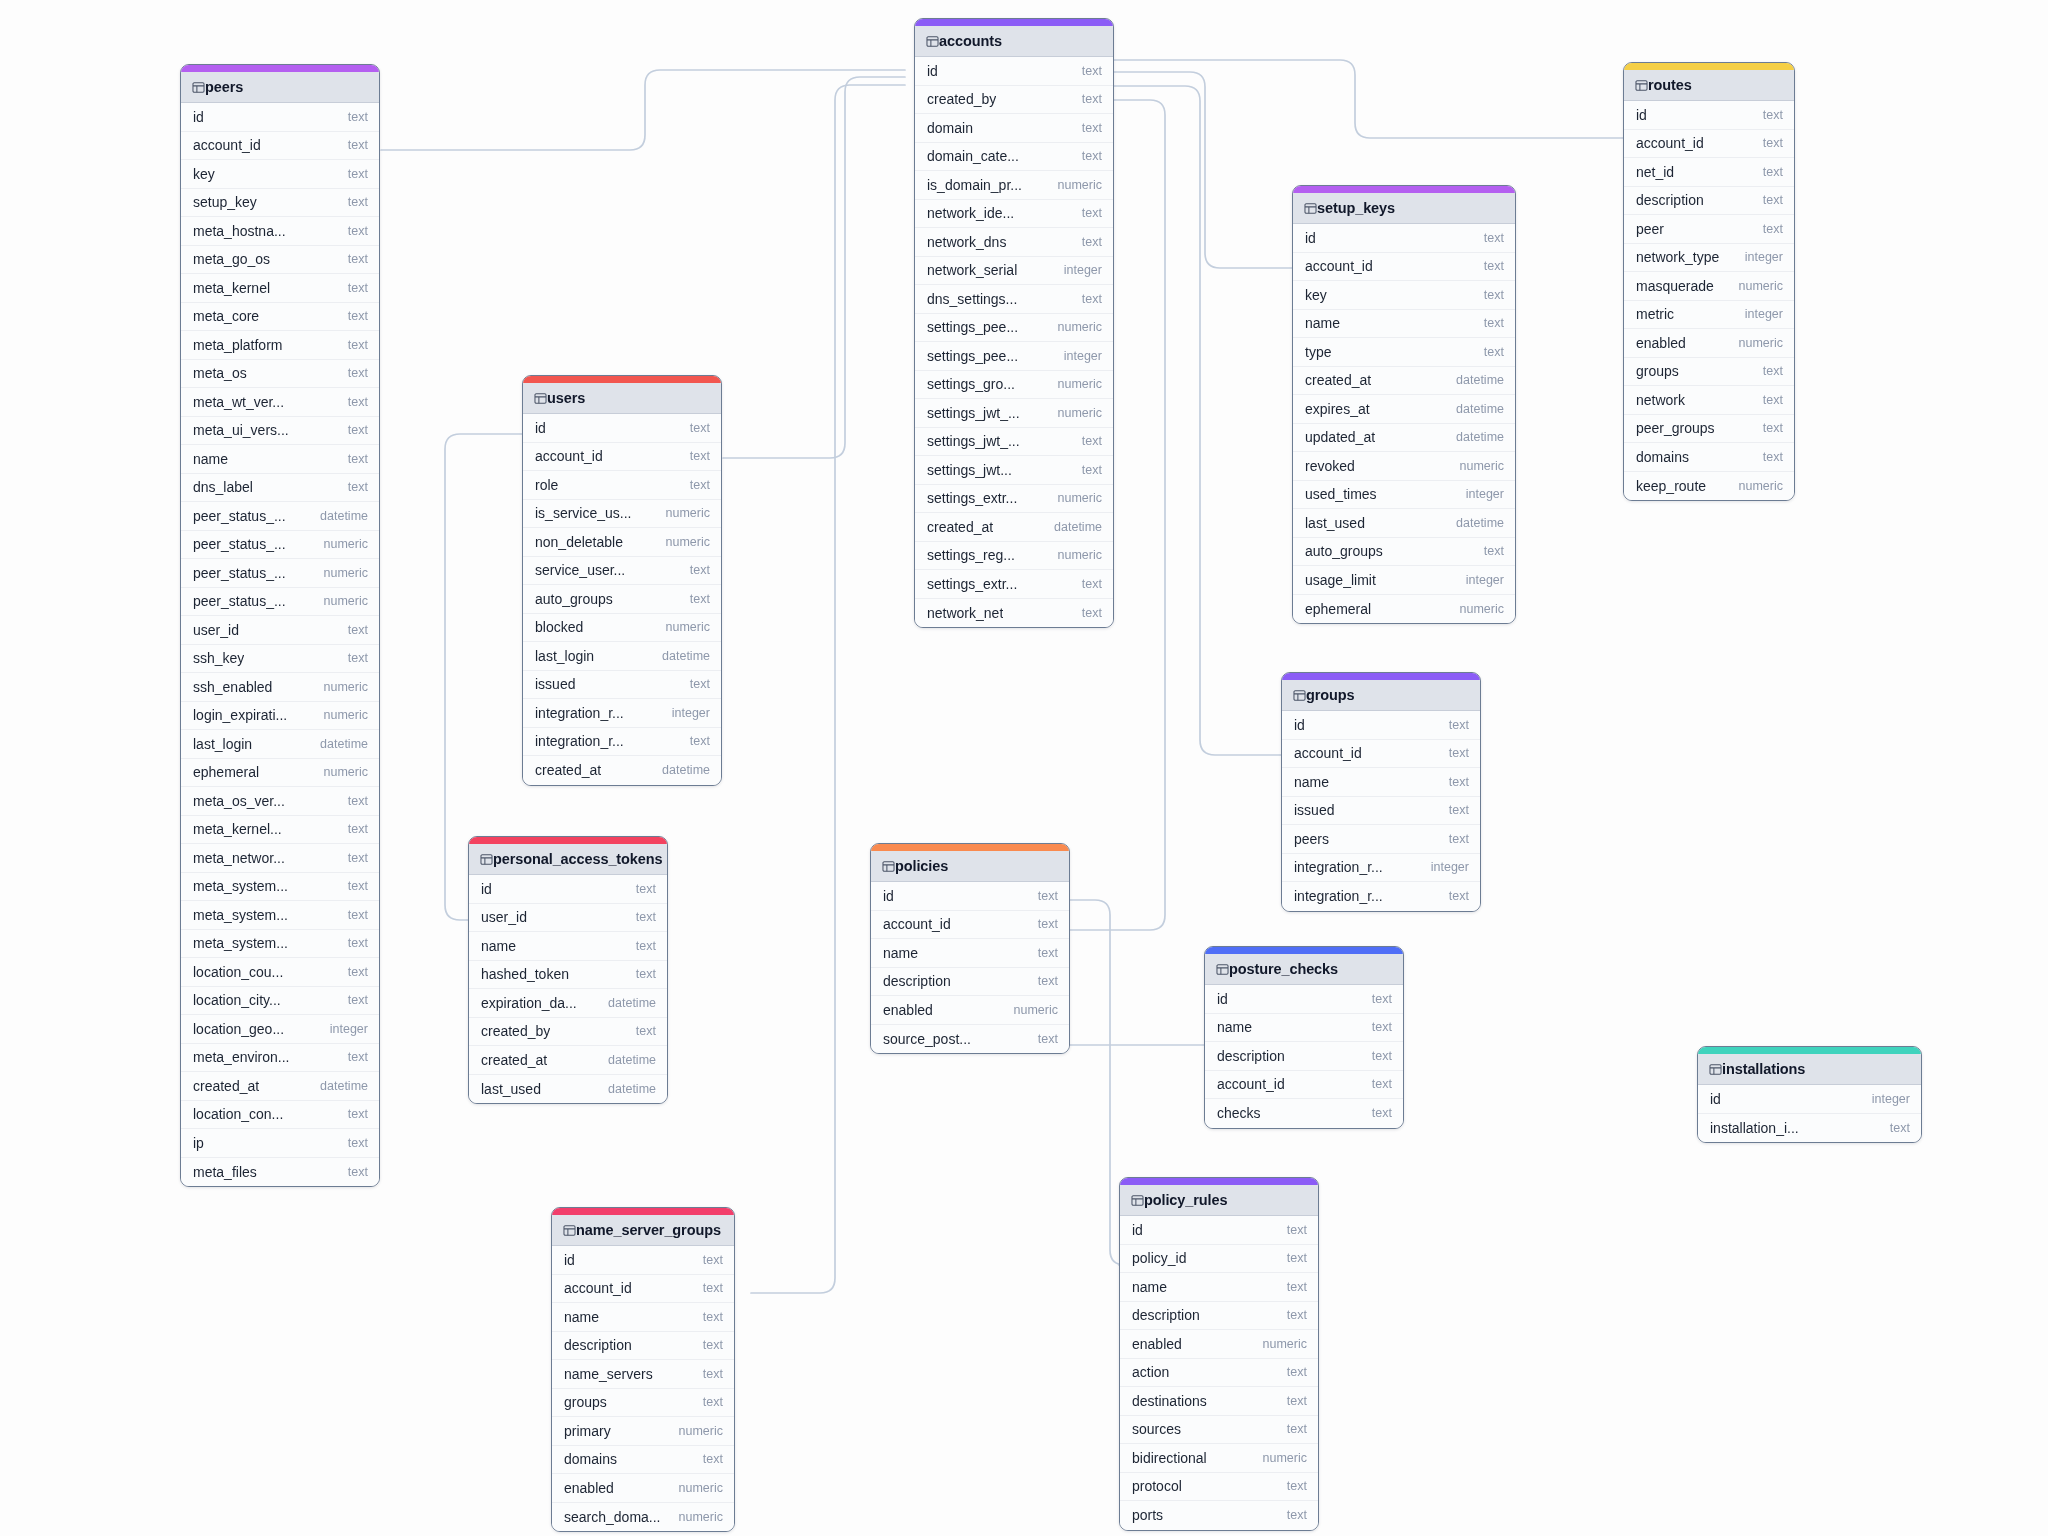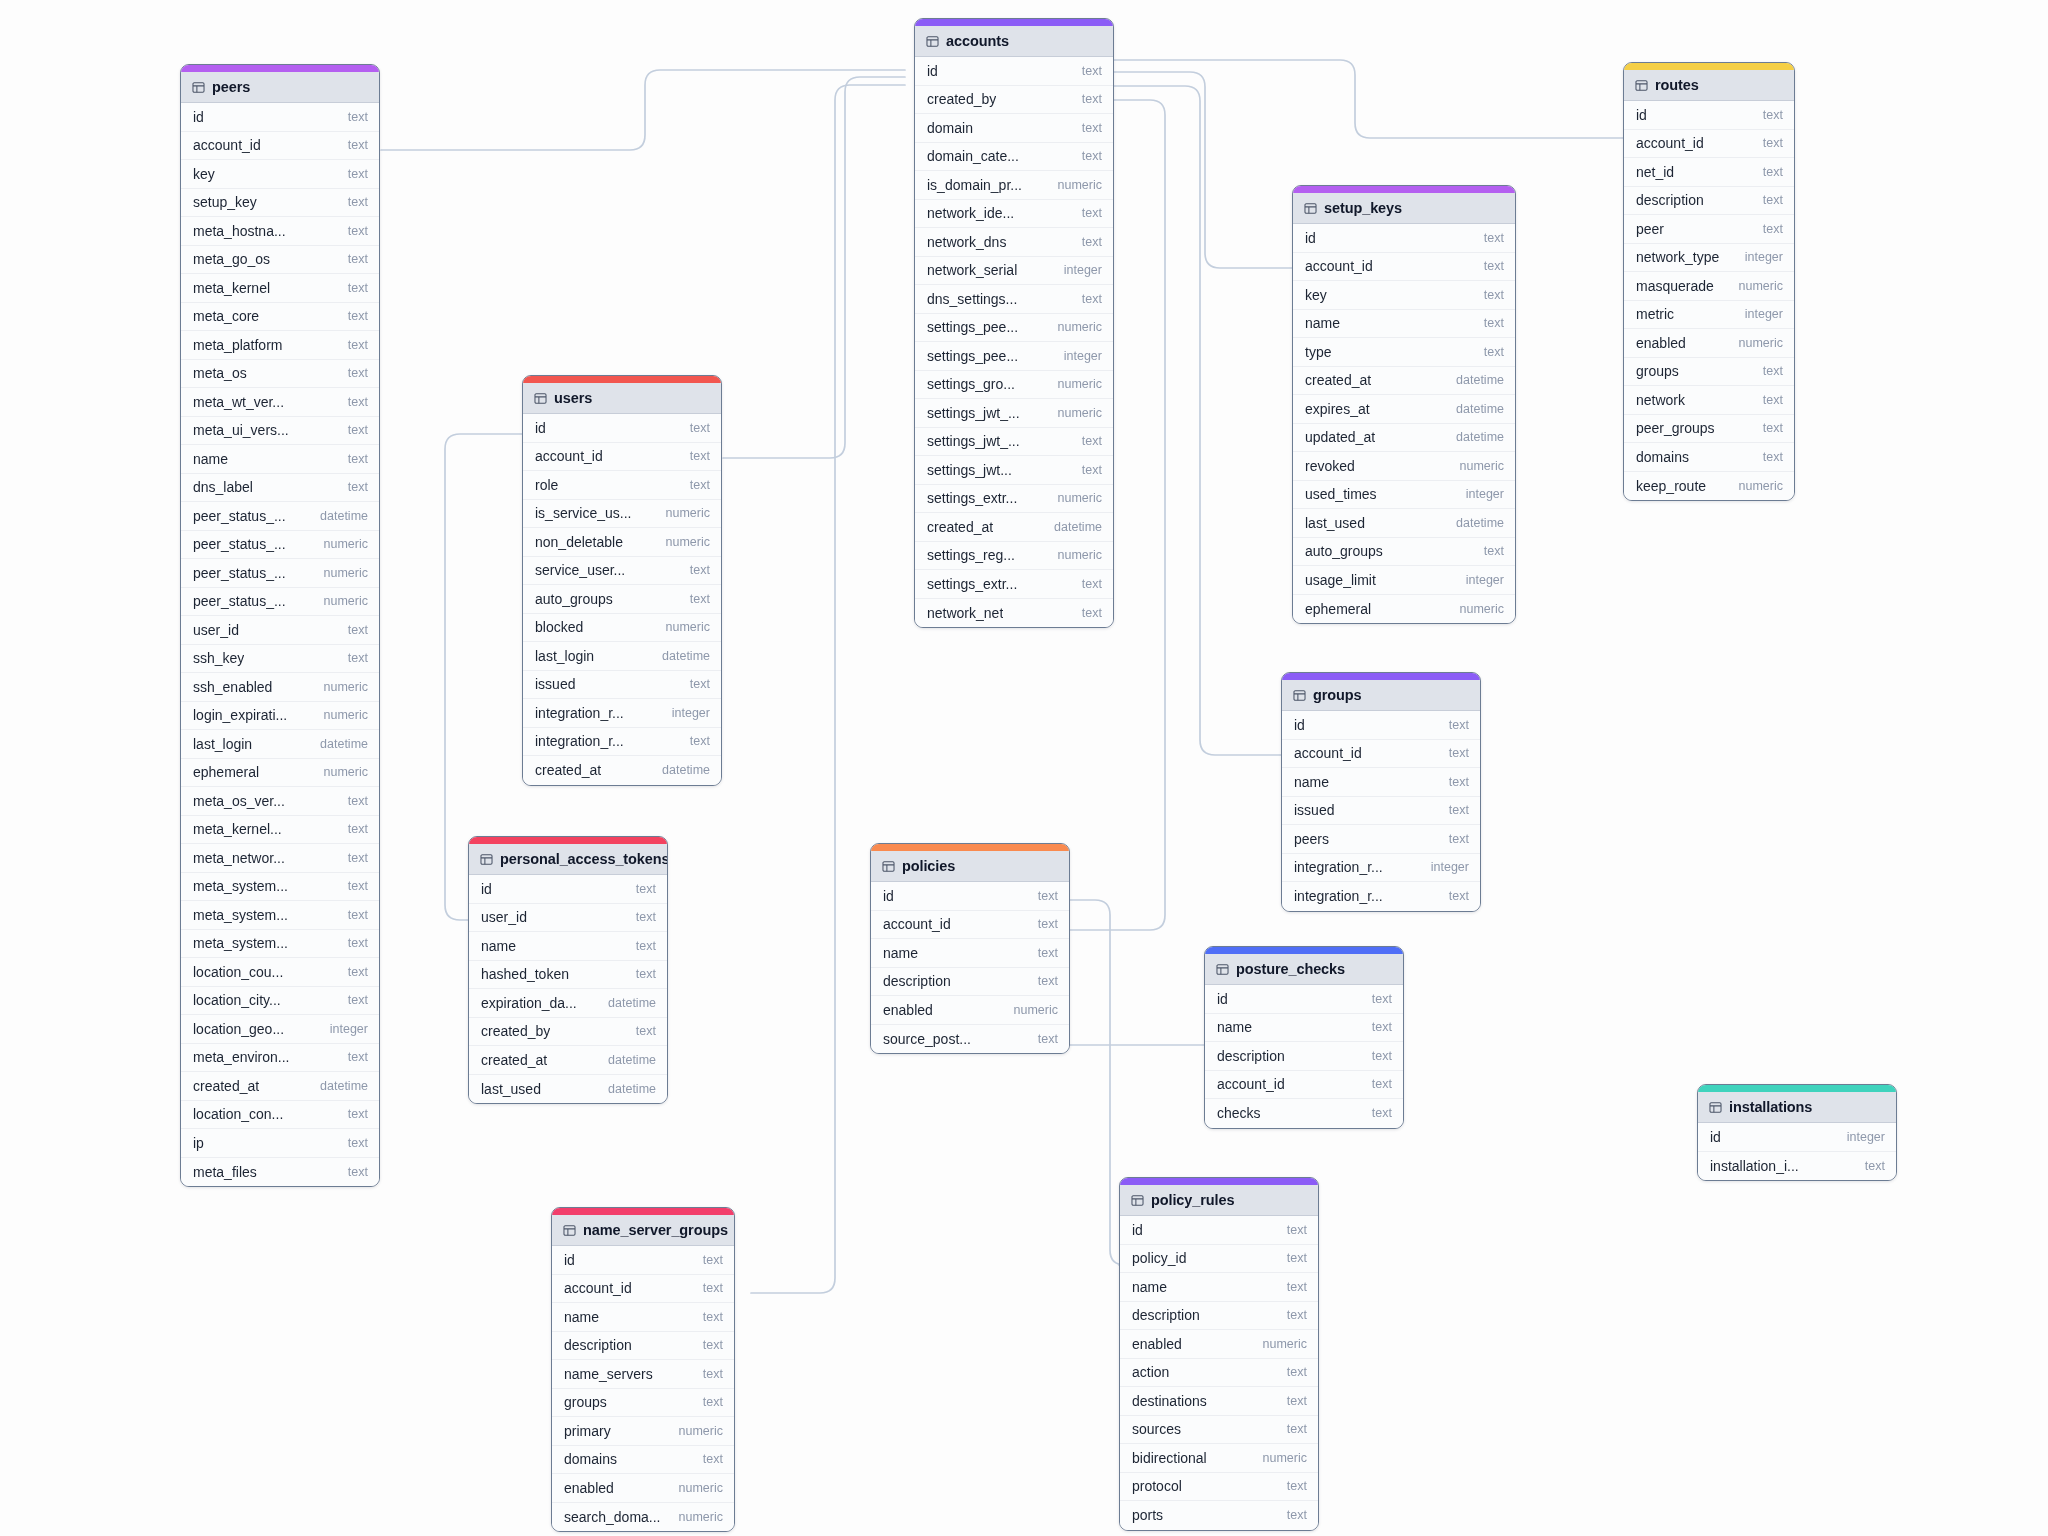--- a/index.html
+++ b/index.html
@@ -31,21 +31,20 @@
     overflow: hidden;
     z-index: 5;
   }
   .accent-bar {
     height: 7px;
     width: 100%;
   }
   .node-header {
     display: flex;
     align-items: center;
-    gap: 7px;
     background: #dfe3ea;
     padding: 7px 10px 7px 11px;
     border-bottom: 1px solid #c7cdd8;
   }
   .node-header .title {
     font-size: 14.5px;
     font-weight: bold;
     color: #11182a;
     letter-spacing: -0.1px;
     white-space: nowrap;
@@ -800,21 +799,21 @@
       </div>
       <div class="field-row">
         <span class="field-name">domains</span>
         <span class="field-type">text</span>
       </div>
       <div class="field-row">
         <span class="field-name">keep_route</span>
         <span class="field-type">numeric</span>
       </div>
     </div>
-    <div class="table-node" style="left: 1697px; top: 1084px; width: 200px;">
+    <div class="table-node" style="left: 1697px; top: 1046px; width: 225px;">
       <div class="accent-bar" style="background: rgb(63, 211, 189);"></div>
       <div class="node-header">
         <svg class="tbl-icon" width="13" height="13" viewBox="0 0 16 16" fill="none" stroke="#4c5668" stroke-width="1.3">
           <rect x="1.2" y="2.2" width="13.6" height="11.6" rx="1.6"></rect>
           <line x1="1.2" y1="6" x2="14.8" y2="6"></line>
           <line x1="6" y1="6" x2="6" y2="13.8"></line>
         </svg>
         <span class="title">installations</span>
       </div>
       <div class="field-row">

